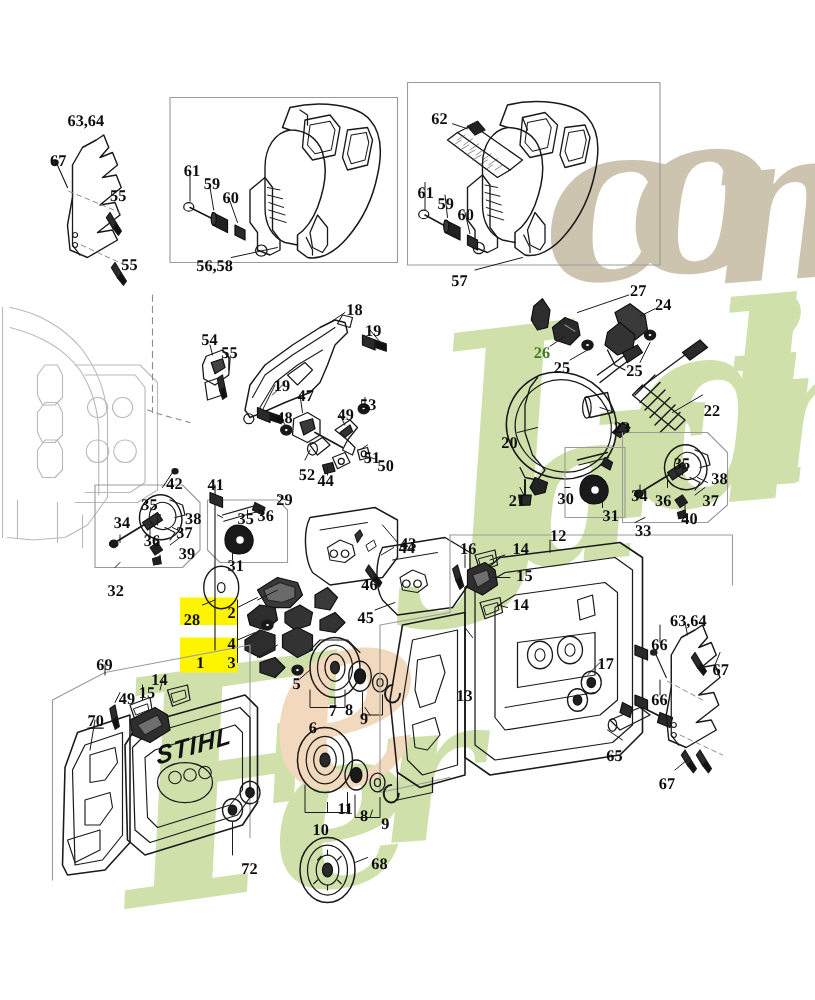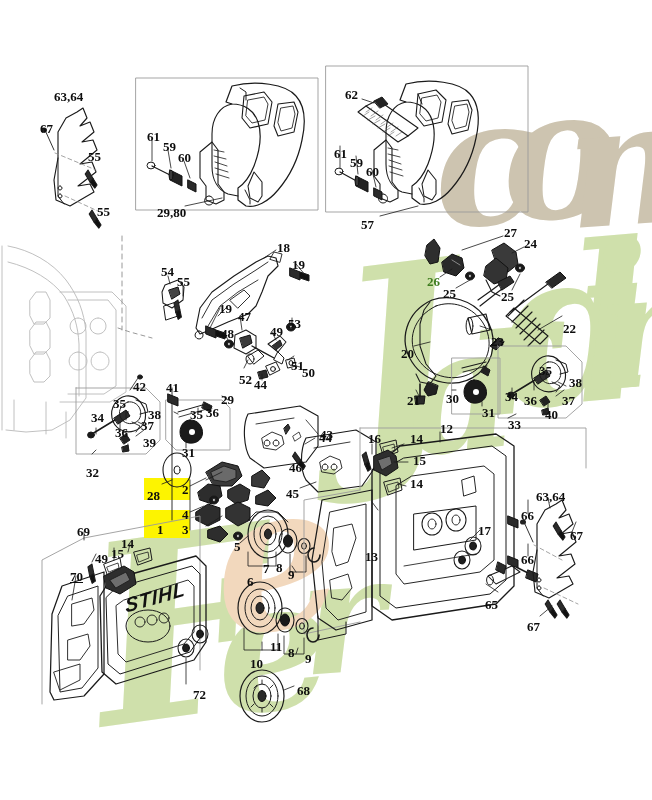--- a/index.html
+++ b/index.html
@@ -581,21 +581,21 @@
   </svg>
 
   <div id="callouts">
       <div class="cal" style="left: 54px; top: 90px;">63,64</div>
       <div class="cal" style="left: 40px; top: 122px;">67</div>
       <div class="cal" style="left: 88px; top: 150px;">55</div>
       <div class="cal" style="left: 97px; top: 205px;">55</div>
       <div class="cal" style="left: 147px; top: 130px;">61</div>
       <div class="cal" style="left: 163px; top: 140px;">59</div>
       <div class="cal" style="left: 178px; top: 151px;">60</div>
-      <div class="cal" style="left: 157px; top: 206px;">29,80</div>
+      <div class="cal" style="left: 157px; top: 206px;">56,58</div>
       <div class="cal" style="left: 345px; top: 88px;">62</div>
       <div class="cal" style="left: 334px; top: 147px;">61</div>
       <div class="cal" style="left: 350px; top: 156px;">59</div>
       <div class="cal" style="left: 366px; top: 165px;">60</div>
       <div class="cal" style="left: 361px; top: 218px;">57</div>
       <div class="cal" style="left: 504px; top: 226px;">27</div>
       <div class="cal" style="left: 524px; top: 237px;">24</div>
       <div class="cal green" style="left: 427px; top: 275px;">26</div>
       <div class="cal" style="left: 443px; top: 287px;">25</div>
       <div class="cal" style="left: 501px; top: 290px;">25</div>

